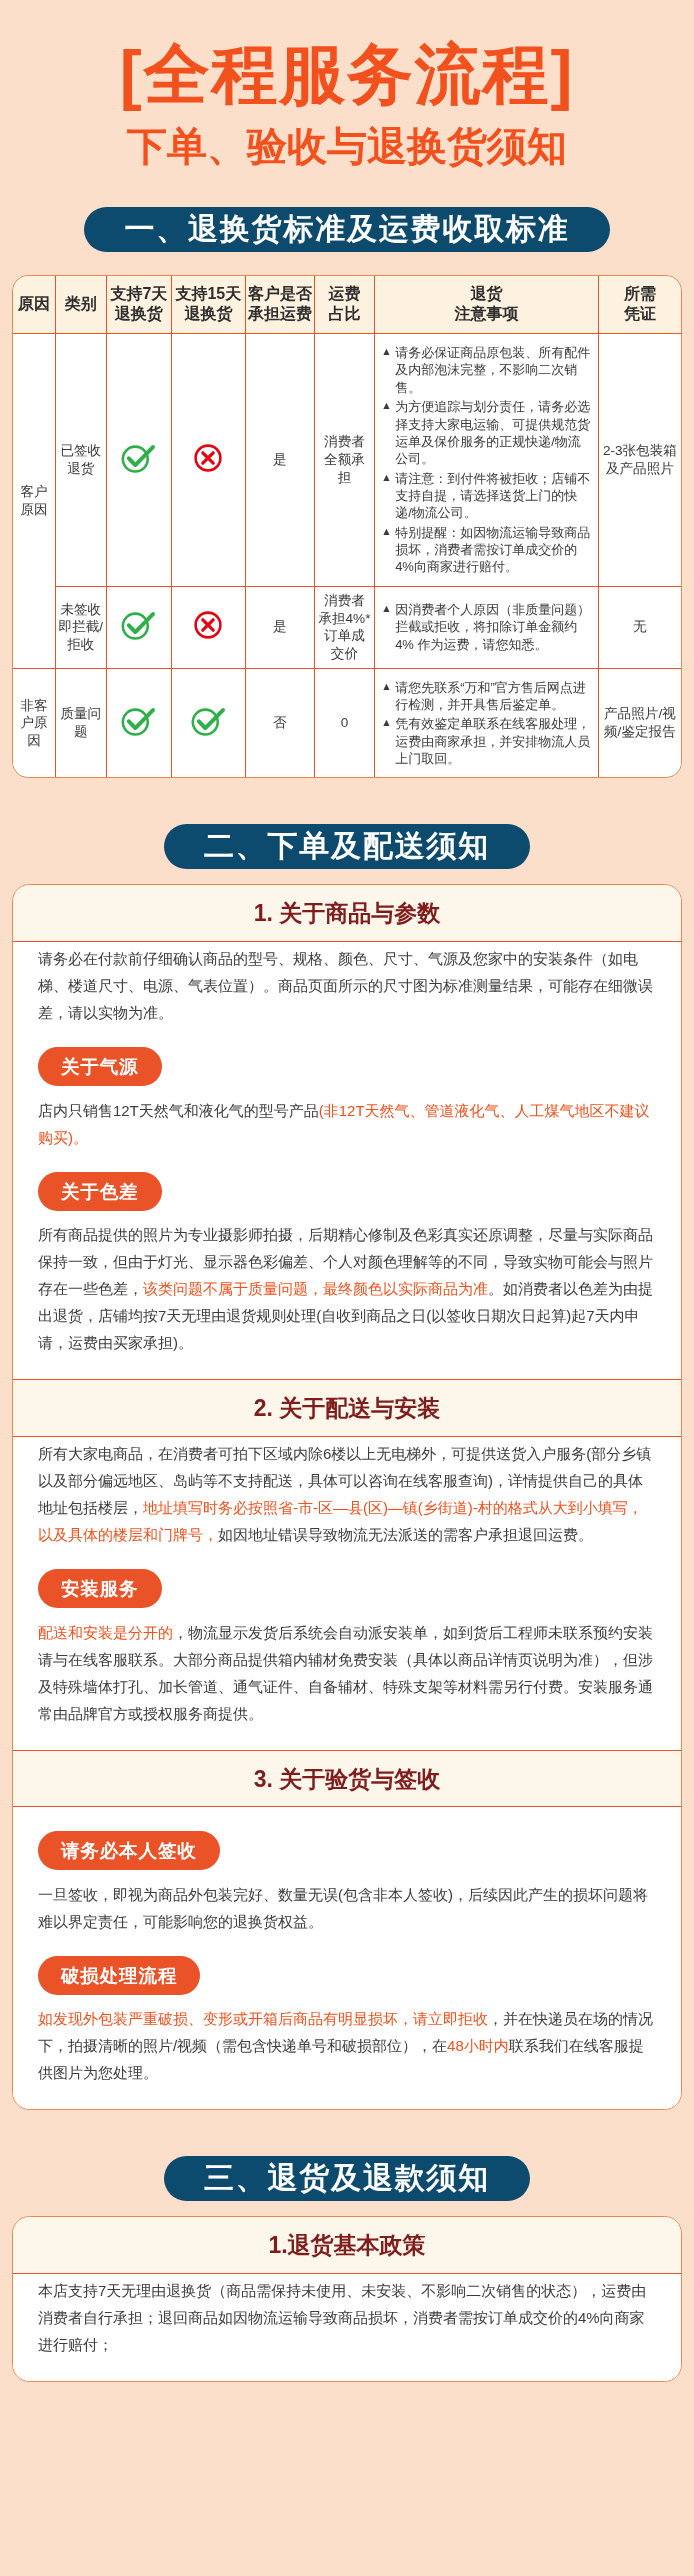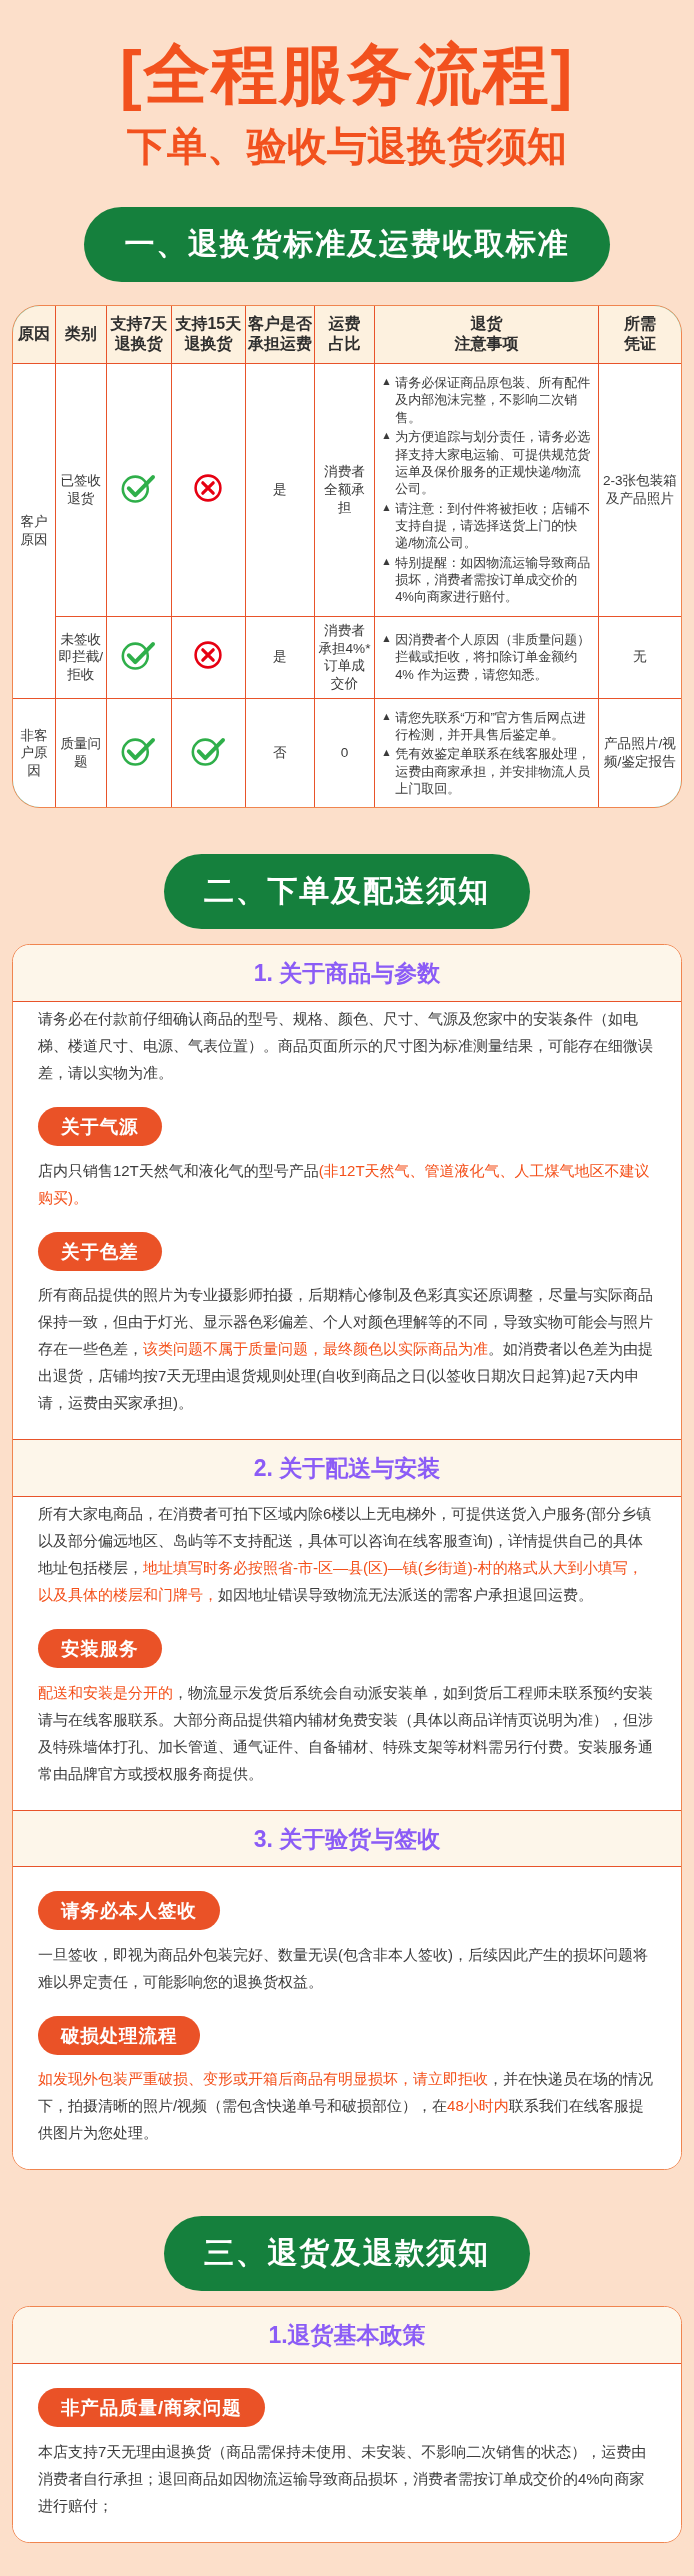--- a/index.html
+++ b/index.html
@@ -12,31 +12,31 @@
   .page { width:694px; padding:37px 0 44px; }
 
   
   .main-title { text-align:center; color:#f2511e; font-weight:800; }
   .main-title .line1 { font-size:66px; letter-spacing:1.8px; line-height:1.15; }
   .main-title .line2 { font-size:40px; margin-top:8.8px; line-height:1.2; }
 
   
   .pill {
     display:block; width:max-content; max-width:615px;
-    margin:37px auto 23px; padding:17px 40px;
-    background:#15803d; color:#ffffff;
+    margin:37px auto 23px; padding:2px 40px;
+    background:#0c4a6e; color:#ffffff;
     font-size:30px; font-weight:800; text-align:center;
     border-radius:42px; letter-spacing:1.8px;
   }
   .pill.tight { margin:46px auto 15px; }
 
   
   .table-wrap {
     margin:0 12.3px; background:#5eead4;
-    border:1.8px solid #f0854f; border-radius:28px; overflow:hidden;
+    border:1.8px solid #f0854f; border-radius:16px; overflow:hidden;
   }
   table { width:100%; border-collapse:collapse; }
   th, td { border:1.3px solid #e8532a; vertical-align:middle; }
   th {
     background:#fdf1df; font-size:16px; font-weight:700; color:#2e2e2e;
     padding:8px 1.8px; line-height:1.3; white-space:pre-line; text-align:center;
   }
   td {
     font-size:13.6px; color:#3a3a3a; text-align:center;
     padding:5.3px 2.6px; line-height:1.3; background:#ffffff;
@@ -51,21 +51,21 @@
   tbody tr:last-child > * { border-bottom:none; }
   .mark-icon { display:inline-block; vertical-align:middle; }
 
   
   .card {
     margin:0 12.3px; background:#ffffff;
     border:1.8px solid #f0854f; border-radius:17.6px; overflow:hidden;
   }
   .band {
     background:#fdf6ea; text-align:center;
-    padding:13px 8.8px 11.4px; font-size:23px; font-weight:800; color:#8b5cf6;
+    padding:13px 8.8px 11.4px; font-size:23px; font-weight:800; color:#7f1d1d;
     border-bottom:1.8px solid #e8532a;
   }
   .band:not(.first) { border-top:1.8px solid #e8532a; }
   .sub-content { padding:3.5px 24.6px 23px; background:#ffffff; }
   .badge {
     display:inline-block; background:#ea5227; color:#ffffff;
     font-size:18.5px; font-weight:800; padding:7px 23px;
     border-radius:23px; margin:21px 0 10.5px; letter-spacing:0.9px;
   }
   .para { font-size:15px; line-height:1.8; color:#3c3c3c; text-align:left; }
@@ -197,19 +197,18 @@
         <p class="para"><span>一旦签收，即视为商品外包装完好、数量无误(包含非本人签收)，后续因此产生的损坏问题将难以界定责任，可能影响您的退换货权益。</span></p>
         <div><span class="badge">破损处理流程</span></div>
         <p class="para"><span class="hl">如发现外包装严重破损、变形或开箱后商品有明显损坏，请立即拒收</span><span>，并在快递员在场的情况下，拍摄清晰的照片/视频（需包含快递单号和破损部位），在</span><span class="hl">48小时内</span><span>联系我们在线客服提供图片为您处理。</span></p>
       </div>
     </div>
 
   <div class="pill tight">三、退货及退款须知</div>
   <div class="card" id="card-2">
       <div class="band first">1.退货基本政策</div>
       <div class="sub-content">
-        <div><span class="badge">非产品质量/商家问题</span></div>
         <p class="para"><span>本店支持7天无理由退换货（商品需保持未使用、未安装、不影响二次销售的状态），运费由消费者自行承担；退回商品如因物流运输导致商品损坏，消费者需按订单成交价的4%向商家进行赔付；</span></p>
       </div>
     </div>
 
 </div>
 
 
 </body></html>

